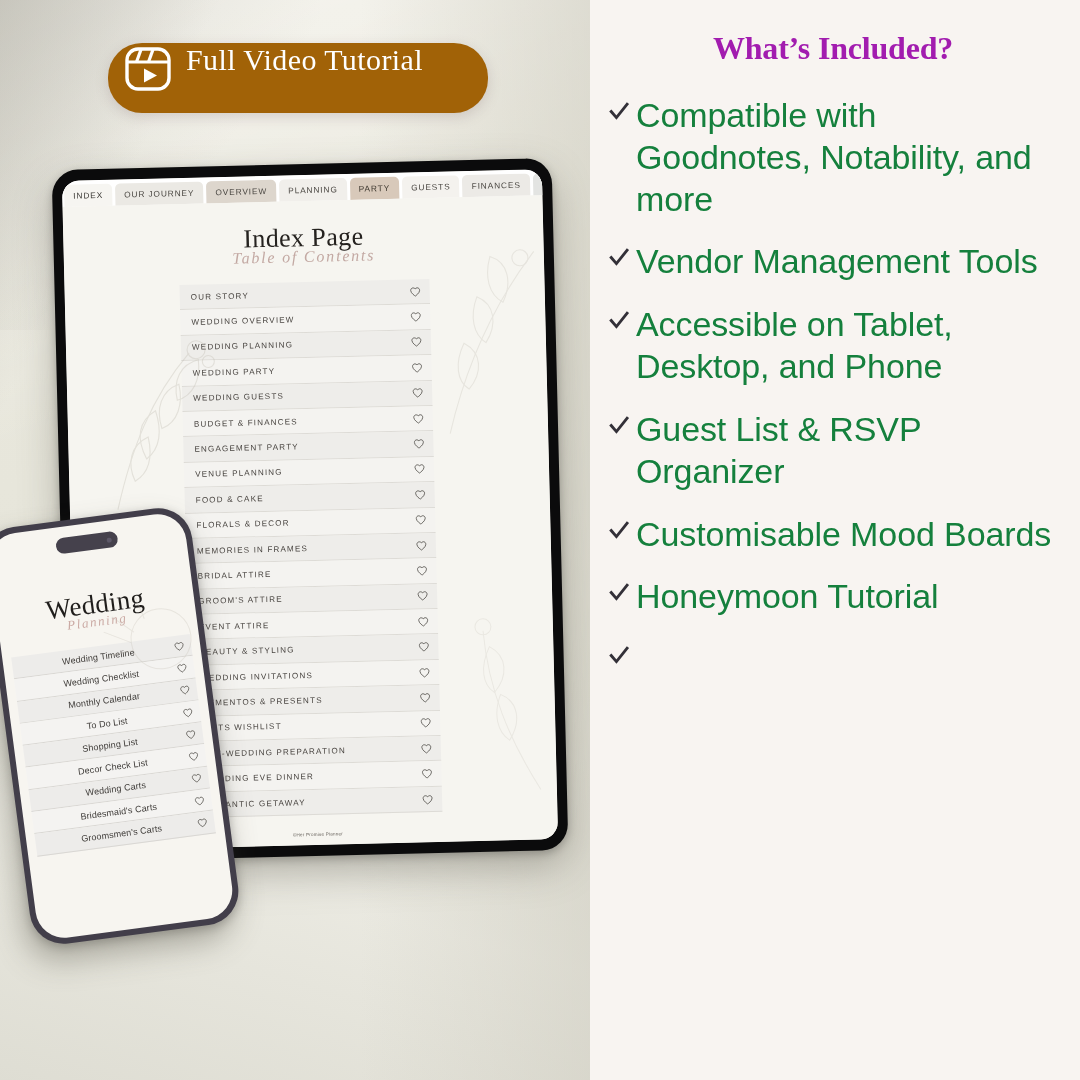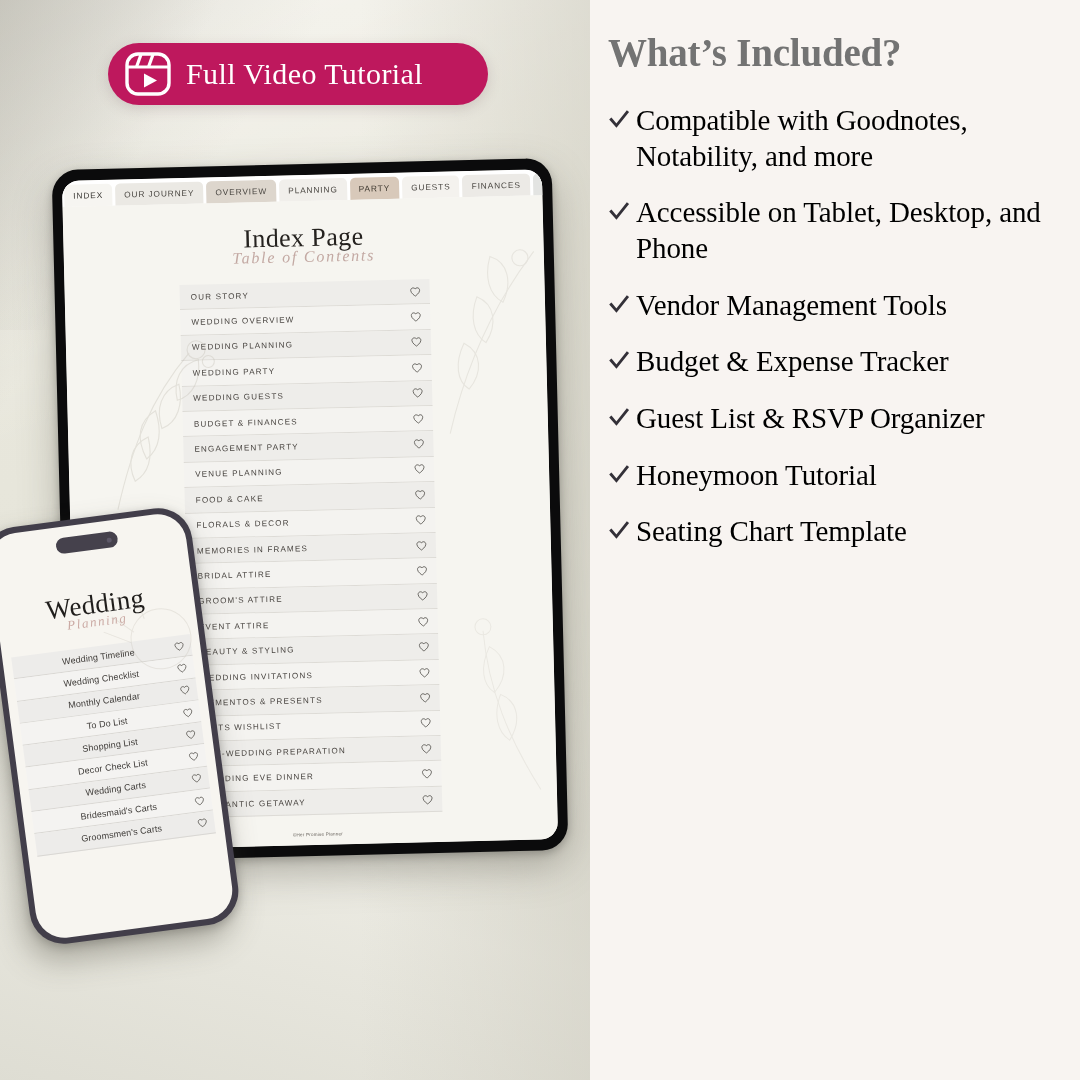--- a/index.html
+++ b/index.html
@@ -37,24 +37,24 @@
     background: linear-gradient(127deg, rgba(166,163,150,.38) 0%, rgba(166,163,150,.10) 42%, rgba(255,255,255,0) 62%);
   }
   .bg-wash3 {
     position: absolute; right: 0; top: 0; width: 230px; height: 1080px;
     background: linear-gradient(to left, rgba(206,204,192,.55) 0%, rgba(206,204,192,0) 100%);
   }
 
   
   .video-badge {
     position: absolute; left: 108px; top: 43px;
-    width: 380px; height: 62px;
-    background: #be185d;
+    width: 380px; height: 70px;
+    background: #a16207;
     border-radius: 34px;
-    display: flex; align-items: center;
+    display: flex; 
     padding-left: 14px;
     box-shadow: 0 4px 13px rgba(120,90,95,.22);
     z-index: 8;
   }
   .video-badge .vicon {
     width: 52px; height: 52px; flex: none;
     margin-right: 12px;
   }
   .video-badge .vlabel {
     color: #ffffff;
@@ -260,47 +260,48 @@
   .ph-row .heart { width: 10px; height: 10px; }
 
   
   .right-panel {
     position: relative;
     width: 490px; height: 1080px;
     background: #f8f4f1;
     padding: 18px 22px 0 18px;
   }
   .included-title {
+    text-align: center;
     font-family: "Liberation Serif", serif;
     font-weight: bold;
-    font-size: 39px;
-    color: #737373;
+    font-size: 32px;
+    color: #a21caf;
     letter-spacing: -.2px;
     margin-top: 12px;
   }
   .feature-list {
     margin-top: 28px;
     display: flex;
     flex-direction: column;
     gap: 21px;
   }
   .feature {
     display: flex;
     align-items: flex-start;
     gap: 6px;
   }
   .feature .check {
     width: 22px; height: 22px; flex: none;
     margin-top: 5px;
   }
   .feature .ftext {
-    font-family: Liberation Serif, serif;
-    font-size: 29px;
+    font-family: Liberation Sans, sans-serif;
+    font-size: 34px;
     line-height: 1.23;
-    color: #000000;
+    color: #15803d;
     letter-spacing: -.1px;
   }
 </style>
 </head>
 <body>
 
 <div id="root">
 
   <div class="left-panel">
     <div class="bg-wash"></div>
@@ -606,48 +607,47 @@
         <div class="feature">
           <svg class="check" viewBox="0 0 24 24">
             <path d="M3.5 12.6 L9.2 19.2 L20.8 4.6" fill="none" stroke="#333038" stroke-width="3.1" stroke-linecap="square" stroke-linejoin="miter"></path>
           </svg>
           <span class="ftext">Compatible with Goodnotes, Notability, and more</span>
         </div>
         <div class="feature">
           <svg class="check" viewBox="0 0 24 24">
             <path d="M3.5 12.6 L9.2 19.2 L20.8 4.6" fill="none" stroke="#333038" stroke-width="3.1" stroke-linecap="square" stroke-linejoin="miter"></path>
           </svg>
-          <span class="ftext">Accessible on Tablet, Desktop, and Phone</span>
+          <span class="ftext">Vendor Management Tools</span>
         </div>
         <div class="feature">
           <svg class="check" viewBox="0 0 24 24">
             <path d="M3.5 12.6 L9.2 19.2 L20.8 4.6" fill="none" stroke="#333038" stroke-width="3.1" stroke-linecap="square" stroke-linejoin="miter"></path>
           </svg>
-          <span class="ftext">Vendor Management Tools</span>
+          <span class="ftext">Accessible on Tablet, Desktop, and Phone</span>
         </div>
         <div class="feature">
           <svg class="check" viewBox="0 0 24 24">
             <path d="M3.5 12.6 L9.2 19.2 L20.8 4.6" fill="none" stroke="#333038" stroke-width="3.1" stroke-linecap="square" stroke-linejoin="miter"></path>
           </svg>
-          <span class="ftext">Budget &amp; Expense Tracker</span>
+          <span class="ftext">Guest List &amp; RSVP Organizer</span>
         </div>
         <div class="feature">
           <svg class="check" viewBox="0 0 24 24">
             <path d="M3.5 12.6 L9.2 19.2 L20.8 4.6" fill="none" stroke="#333038" stroke-width="3.1" stroke-linecap="square" stroke-linejoin="miter"></path>
           </svg>
-          <span class="ftext">Guest List &amp; RSVP Organizer</span>
+          <span class="ftext">Customisable Mood Boards</span>
         </div>
         <div class="feature">
           <svg class="check" viewBox="0 0 24 24">
             <path d="M3.5 12.6 L9.2 19.2 L20.8 4.6" fill="none" stroke="#333038" stroke-width="3.1" stroke-linecap="square" stroke-linejoin="miter"></path>
           </svg>
           <span class="ftext">Honeymoon Tutorial</span>
         </div>
         <div class="feature">
           <svg class="check" viewBox="0 0 24 24">
             <path d="M3.5 12.6 L9.2 19.2 L20.8 4.6" fill="none" stroke="#333038" stroke-width="3.1" stroke-linecap="square" stroke-linejoin="miter"></path>
           </svg>
-          <span class="ftext">Seating Chart Template</span>
         </div>
       </div>
   </div>
 
 </div>
 
 </body></html>

